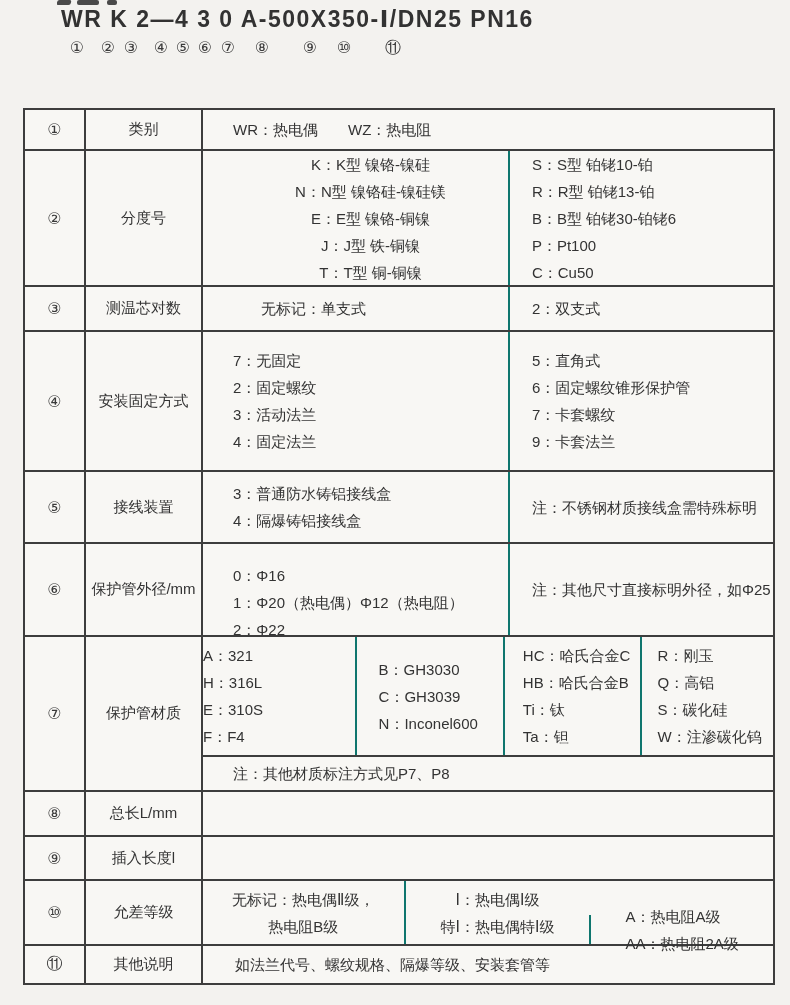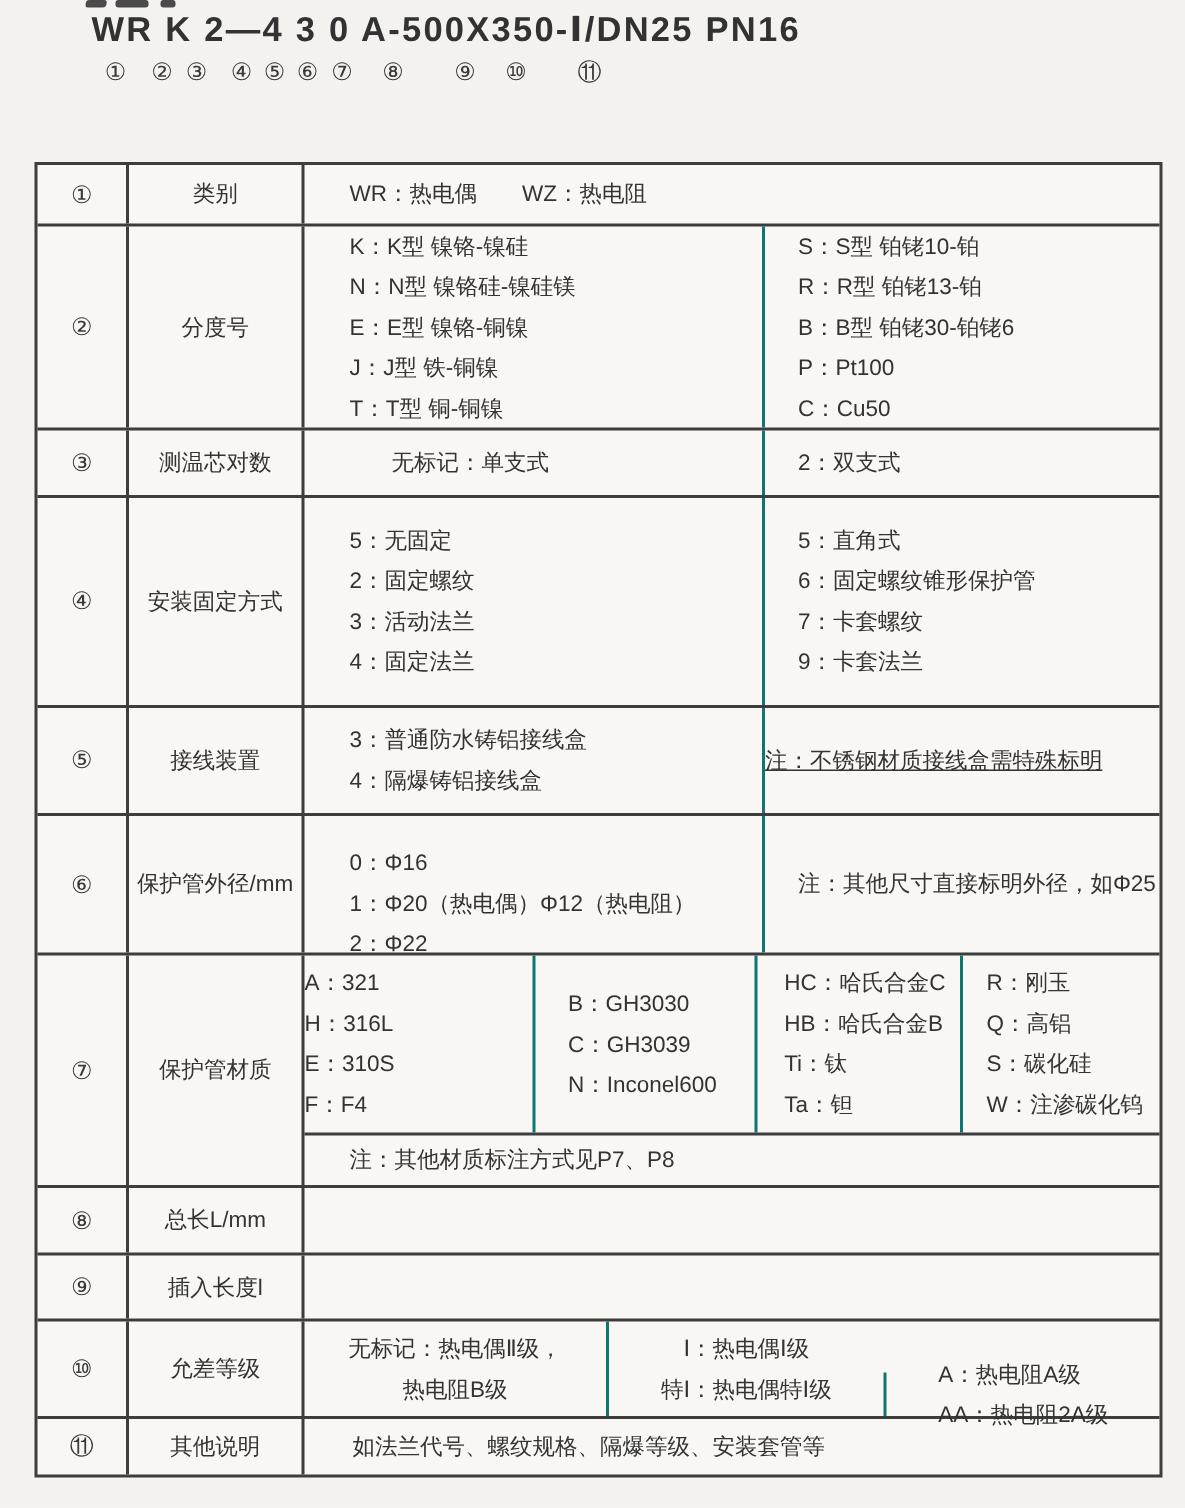--- a/index.html
+++ b/index.html
@@ -101,21 +101,21 @@
             </div>
           </div>
         </div>
       </div>
       <div class="t-row" style="height: 136px;">
         <div class="c-num">②</div>
         <div class="c-name">分度号</div>
         <div class="c-content">
           <div class="subrow">
             <div class="c-sub align-left" style="width: 53.5%;">
-              <div class="inner" style="padding-left: 30px;">
+              <div class="inner" style="padding-left: 30px; text-align: center;">
                 <div class="line">K：K型 镍铬-镍硅</div>
                 <div class="line">N：N型 镍铬硅-镍硅镁</div>
                 <div class="line">E：E型 镍铬-铜镍</div>
                 <div class="line">J：J型 铁-铜镍</div>
                 <div class="line">T：T型 铜-铜镍</div>
               </div>
             </div>
             <div class="c-sub align-left" style="width: 46.5%;">
               <div class="inner" style="padding-left: 22px;">
                 <div class="line">S：S型 铂铑10-铂</div>
@@ -146,21 +146,21 @@
           </div>
         </div>
       </div>
       <div class="t-row" style="height: 140px;">
         <div class="c-num">④</div>
         <div class="c-name">安装固定方式</div>
         <div class="c-content">
           <div class="subrow">
             <div class="c-sub align-left" style="width: 53.5%;">
               <div class="inner" style="padding-left: 30px;">
-                <div class="line">5：无固定</div>
+                <div class="line">7：无固定</div>
                 <div class="line">2：固定螺纹</div>
                 <div class="line">3：活动法兰</div>
                 <div class="line">4：固定法兰</div>
               </div>
             </div>
             <div class="c-sub align-left" style="width: 46.5%;">
               <div class="inner" style="padding-left: 22px;">
                 <div class="line">5：直角式</div>
                 <div class="line">6：固定螺纹锥形保护管</div>
                 <div class="line">7：卡套螺纹</div>
@@ -175,21 +175,21 @@
         <div class="c-name">接线装置</div>
         <div class="c-content">
           <div class="subrow">
             <div class="c-sub align-left" style="width: 53.5%;">
               <div class="inner" style="padding-left: 30px;">
                 <div class="line">3：普通防水铸铝接线盒</div>
                 <div class="line">4：隔爆铸铝接线盒</div>
               </div>
             </div>
             <div class="c-sub align-left" style="width: 46.5%;">
-              <div class="inner" style=" text-decoration: underline;">
+              <div class="inner" style="padding-left: 22px;">
                 <div class="line">注：不锈钢材质接线盒需特殊标明</div>
               </div>
             </div>
           </div>
         </div>
       </div>
       <div class="t-row" style="height: 93px;">
         <div class="c-num">⑥</div>
         <div class="c-name">保护管外径/mm</div>
         <div class="c-content">

